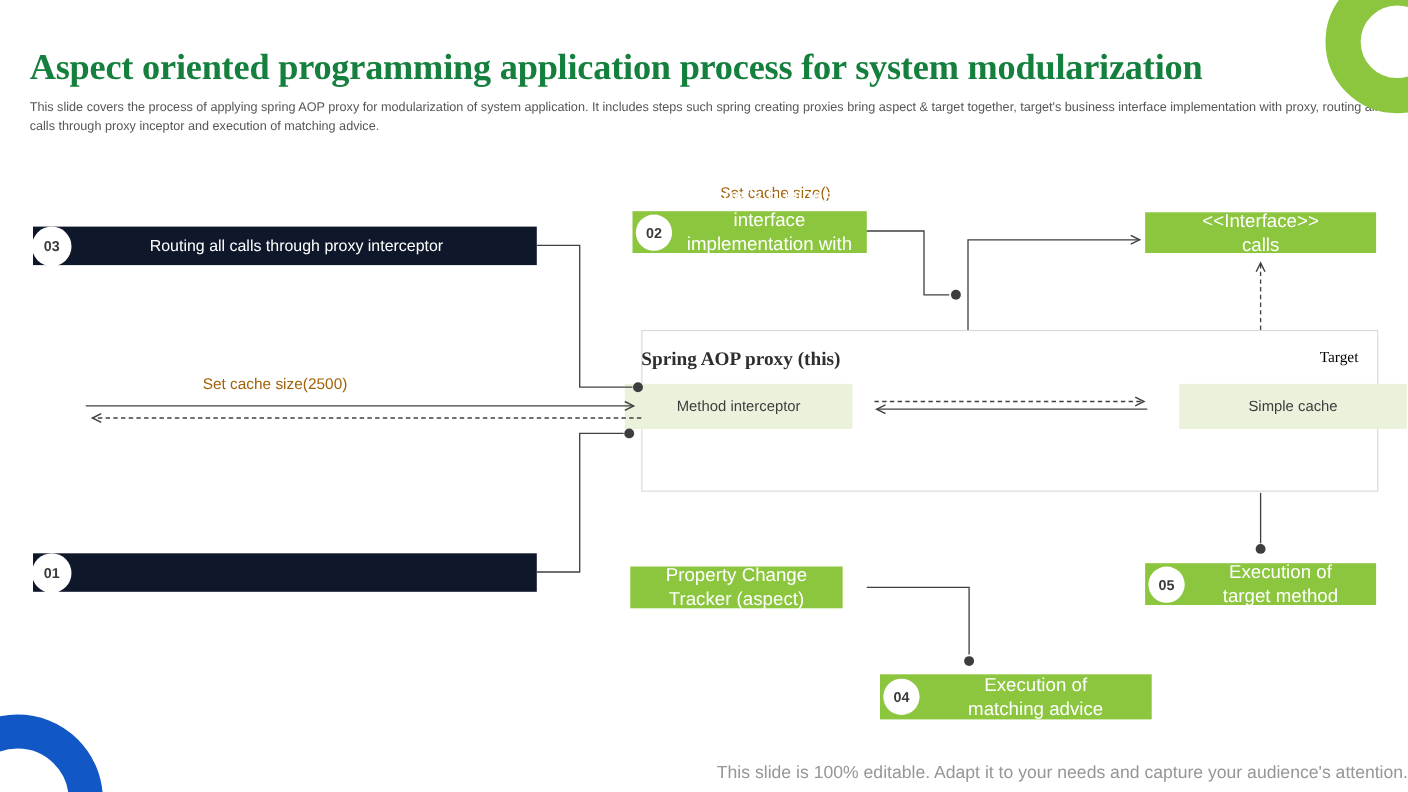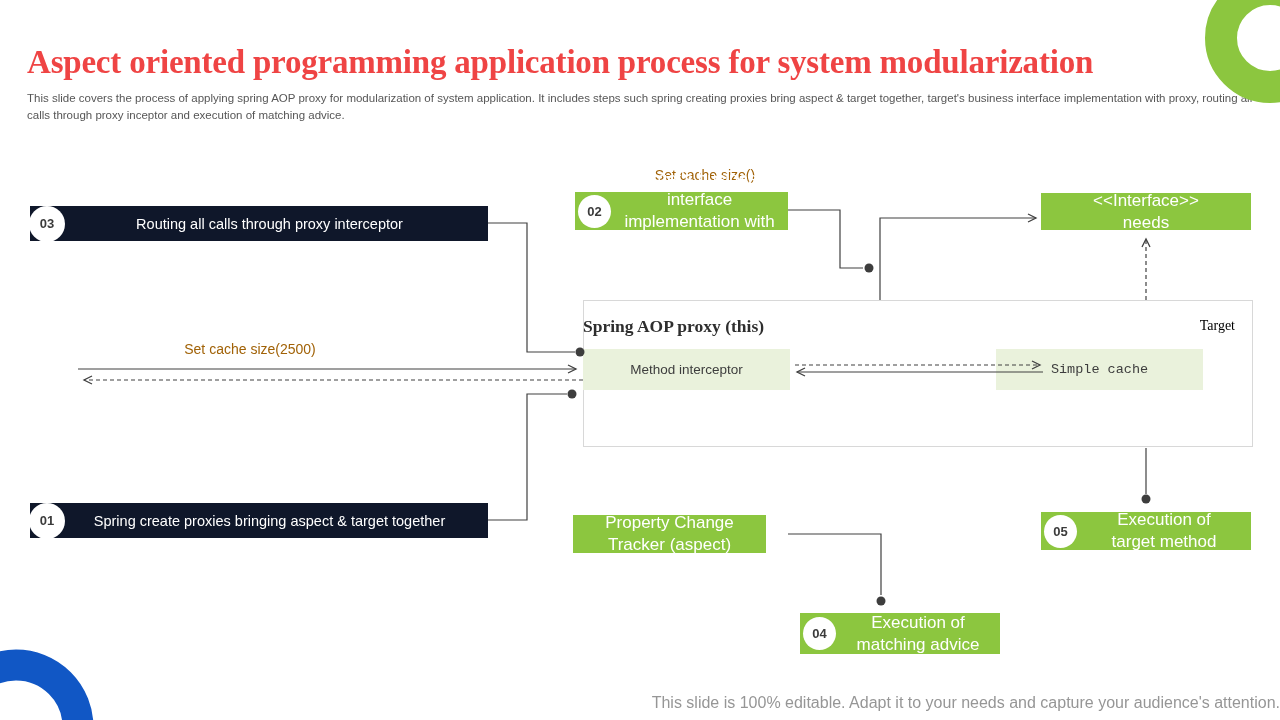--- a/index.html
+++ b/index.html
@@ -7,21 +7,21 @@
   body {
     position:relative; width:1280px; height:720px; background:#ffffff;
     font-family:"Liberation Sans", sans-serif; overflow:hidden; color:#3f3f3f;
   }
   .abs { position:absolute; }
 
   
   .title {
     left:27px; top:44px; width:1240px;
     font-family:"Liberation Serif", serif; font-size:33px; font-weight:600;
-    color:#ef4444; letter-spacing:-0.2px; white-space:nowrap;
+    color:#15803d; letter-spacing:-0.2px; white-space:nowrap;
   }
   .subtitle {
     left:27px; top:90px; width:1232px;
     font-size:11.5px; line-height:1.45; color:#565656;
   }
 
   
   .bar-blue {
     background:#0f172a; height:35px; width:458px;
     display:flex; align-items:center; color:#fff;
@@ -76,64 +76,63 @@
 <div class="abs title">Aspect oriented programming application process for system modularization</div>
 <div class="abs subtitle">This slide covers the process of applying spring AOP proxy for modularization of system application. It includes steps such spring creating proxies bring aspect &amp; target together, target's business interface implementation with proxy, routing all calls through proxy inceptor and execution of matching advice.</div>
 
 <div class="abs bar-blue" style="left:30px; top:206px;">
   <div class="num-circle">03</div>
   <div class="label">Routing all calls through proxy interceptor</div>
 </div>
 
 <div class="abs bar-blue" style="left:30px; top:503px;">
   <div class="num-circle">01</div>
-  <div class="label">Spring create proxies bringing aspect &amp; target together</div>
 </div>
 
 <div class="abs annot" style="left:600px; top:167px; width:210px;">Set cache size()</div>
 
 <div class="abs box-green" style="left:575px; top:192px; width:213px; height:38px;">
   <div class="num-circle">02</div>
   <div class="lines">
     <span>Target's business interface</span>
     <span>implementation with proxy</span>
   </div>
 </div>
 
 <div class="abs box-green centered" style="left:1041px; top:193px; width:210px; height:37px;">
   <div class="lines">
     <span>&lt;&lt;Interface&gt;&gt;</span>
-    <span>needs</span>
+    <span>calls</span>
   </div>
 </div>
 
 <div class="abs proxy-box"></div>
 <div class="abs proxy-title">Spring AOP proxy (this)</div>
 <div class="abs target-label">Target</div>
-<div class="abs pale-box" style="left:583px; top:349px;">Method interceptor</div>
-<div class="abs pale-box" style="left:996px; top:349px;font-family:Liberation Mono, monospace;">Simple cache</div>
+<div class="abs pale-box" style="left:568px; top:349px;">Method interceptor</div>
+<div class="abs pale-box" style="left:1072px; top:349px;">Simple cache</div>
 
 <div class="abs annot" style="left:120px; top:341px; width:260px;">Set cache size(2500)</div>
 
 <div class="abs box-green centered" style="left:573px; top:515px; width:193px; height:38px;">
   <div class="lines">
     <span>Property Change</span>
     <span>Tracker (aspect)</span>
   </div>
 </div>
 
 <div class="abs box-green" style="left:1041px; top:512px; width:210px; height:38px;">
   <div class="num-circle">05</div>
   <div class="lines">
     <span>Execution of</span>
     <span>target method</span>
   </div>
 </div>
 
-<div class="abs box-green" style="left:800px; top:613px; width:200px; height:41px;">
+<div class="abs box-green" style="left:800px; top:613px; width:247px; height:41px;">
   <div class="num-circle">04</div>
   <div class="lines">
     <span>Execution of</span>
     <span>matching advice</span>
   </div>
 </div>
 
 <div class="abs footer">This slide is 100% editable. Adapt it to your needs and capture your audience's attention.</div>
 
 <svg class="overlay" width="1280" height="720" viewBox="0 0 1280 720">

